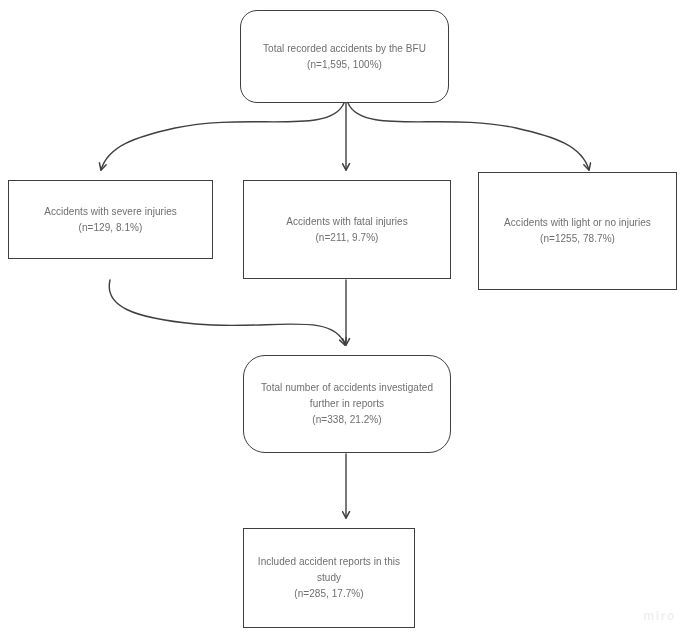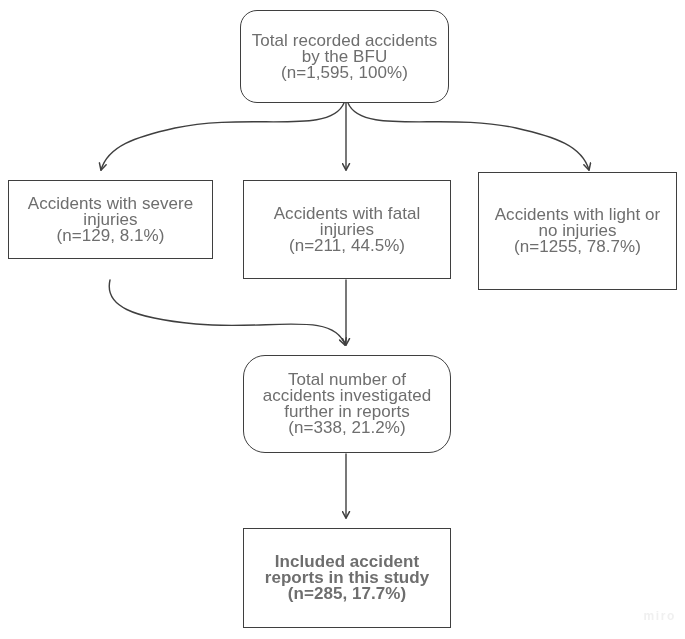--- a/index.html
+++ b/index.html
@@ -28,40 +28,40 @@
   .node {
     position: absolute;
     box-sizing: border-box;
     background: #ffffff;
     border: 1.6px solid #3f3f3f;
     display: flex;
     align-items: center;
     justify-content: center;
     text-align: center;
     color: #6e6e6e;
-    font-size: 17px;
+    font-size: 10px;
     line-height: 16px;
     letter-spacing: 0.05px;
     z-index: 2;
   }
   .node.rounded {
     border-radius: 17px;
     border-width: 1.8px;
   }
   .node .label {
     display: block;
     padding: 0 10px;
     white-space: pre-line;
   }
   #n1 { left: 240px; top: 10px;  width: 209px; height: 93px; }
   #n2 { left: 8px;   top: 180px; width: 205px; height: 79px; }
   #n3 { left: 243px; top: 180px; width: 208px; height: 99px; }
   #n4 { left: 478px; top: 172px; width: 199px; height: 118px; }
   #n5 { left: 243px; top: 355px; width: 208px; height: 98px; border-radius: 22px; }
-  #n6 { left: 243px; top: 528px; width: 208px; height: 100px; font-weight: bold; }
+  #n6 { left: 243px; top: 528px; width: 172px; height: 100px; }
   #watermark {
     position: absolute;
     right: 9px;
     bottom: 16px;
     font-size: 12px;
     font-weight: bold;
     letter-spacing: 1.6px;
     color: #f0f0f0;
     z-index: 3;
     user-select: none;
@@ -100,21 +100,21 @@
 (n=1,595, 100%)</span>
   </div>
 
   <div class="node" id="n2">
     <span class="label">Accidents with severe injuries
 (n=129, 8.1%)</span>
   </div>
 
   <div class="node" id="n3">
     <span class="label">Accidents with fatal injuries
-(n=211, 44.5%)</span>
+(n=211, 9.7%)</span>
   </div>
 
   <div class="node" id="n4">
     <span class="label">Accidents with light or no injuries
 (n=1255, 78.7%)</span>
   </div>
 
   <div class="node" id="n5">
     <span class="label">Total number of accidents investigated further in reports
 (n=338, 21.2%)</span>

